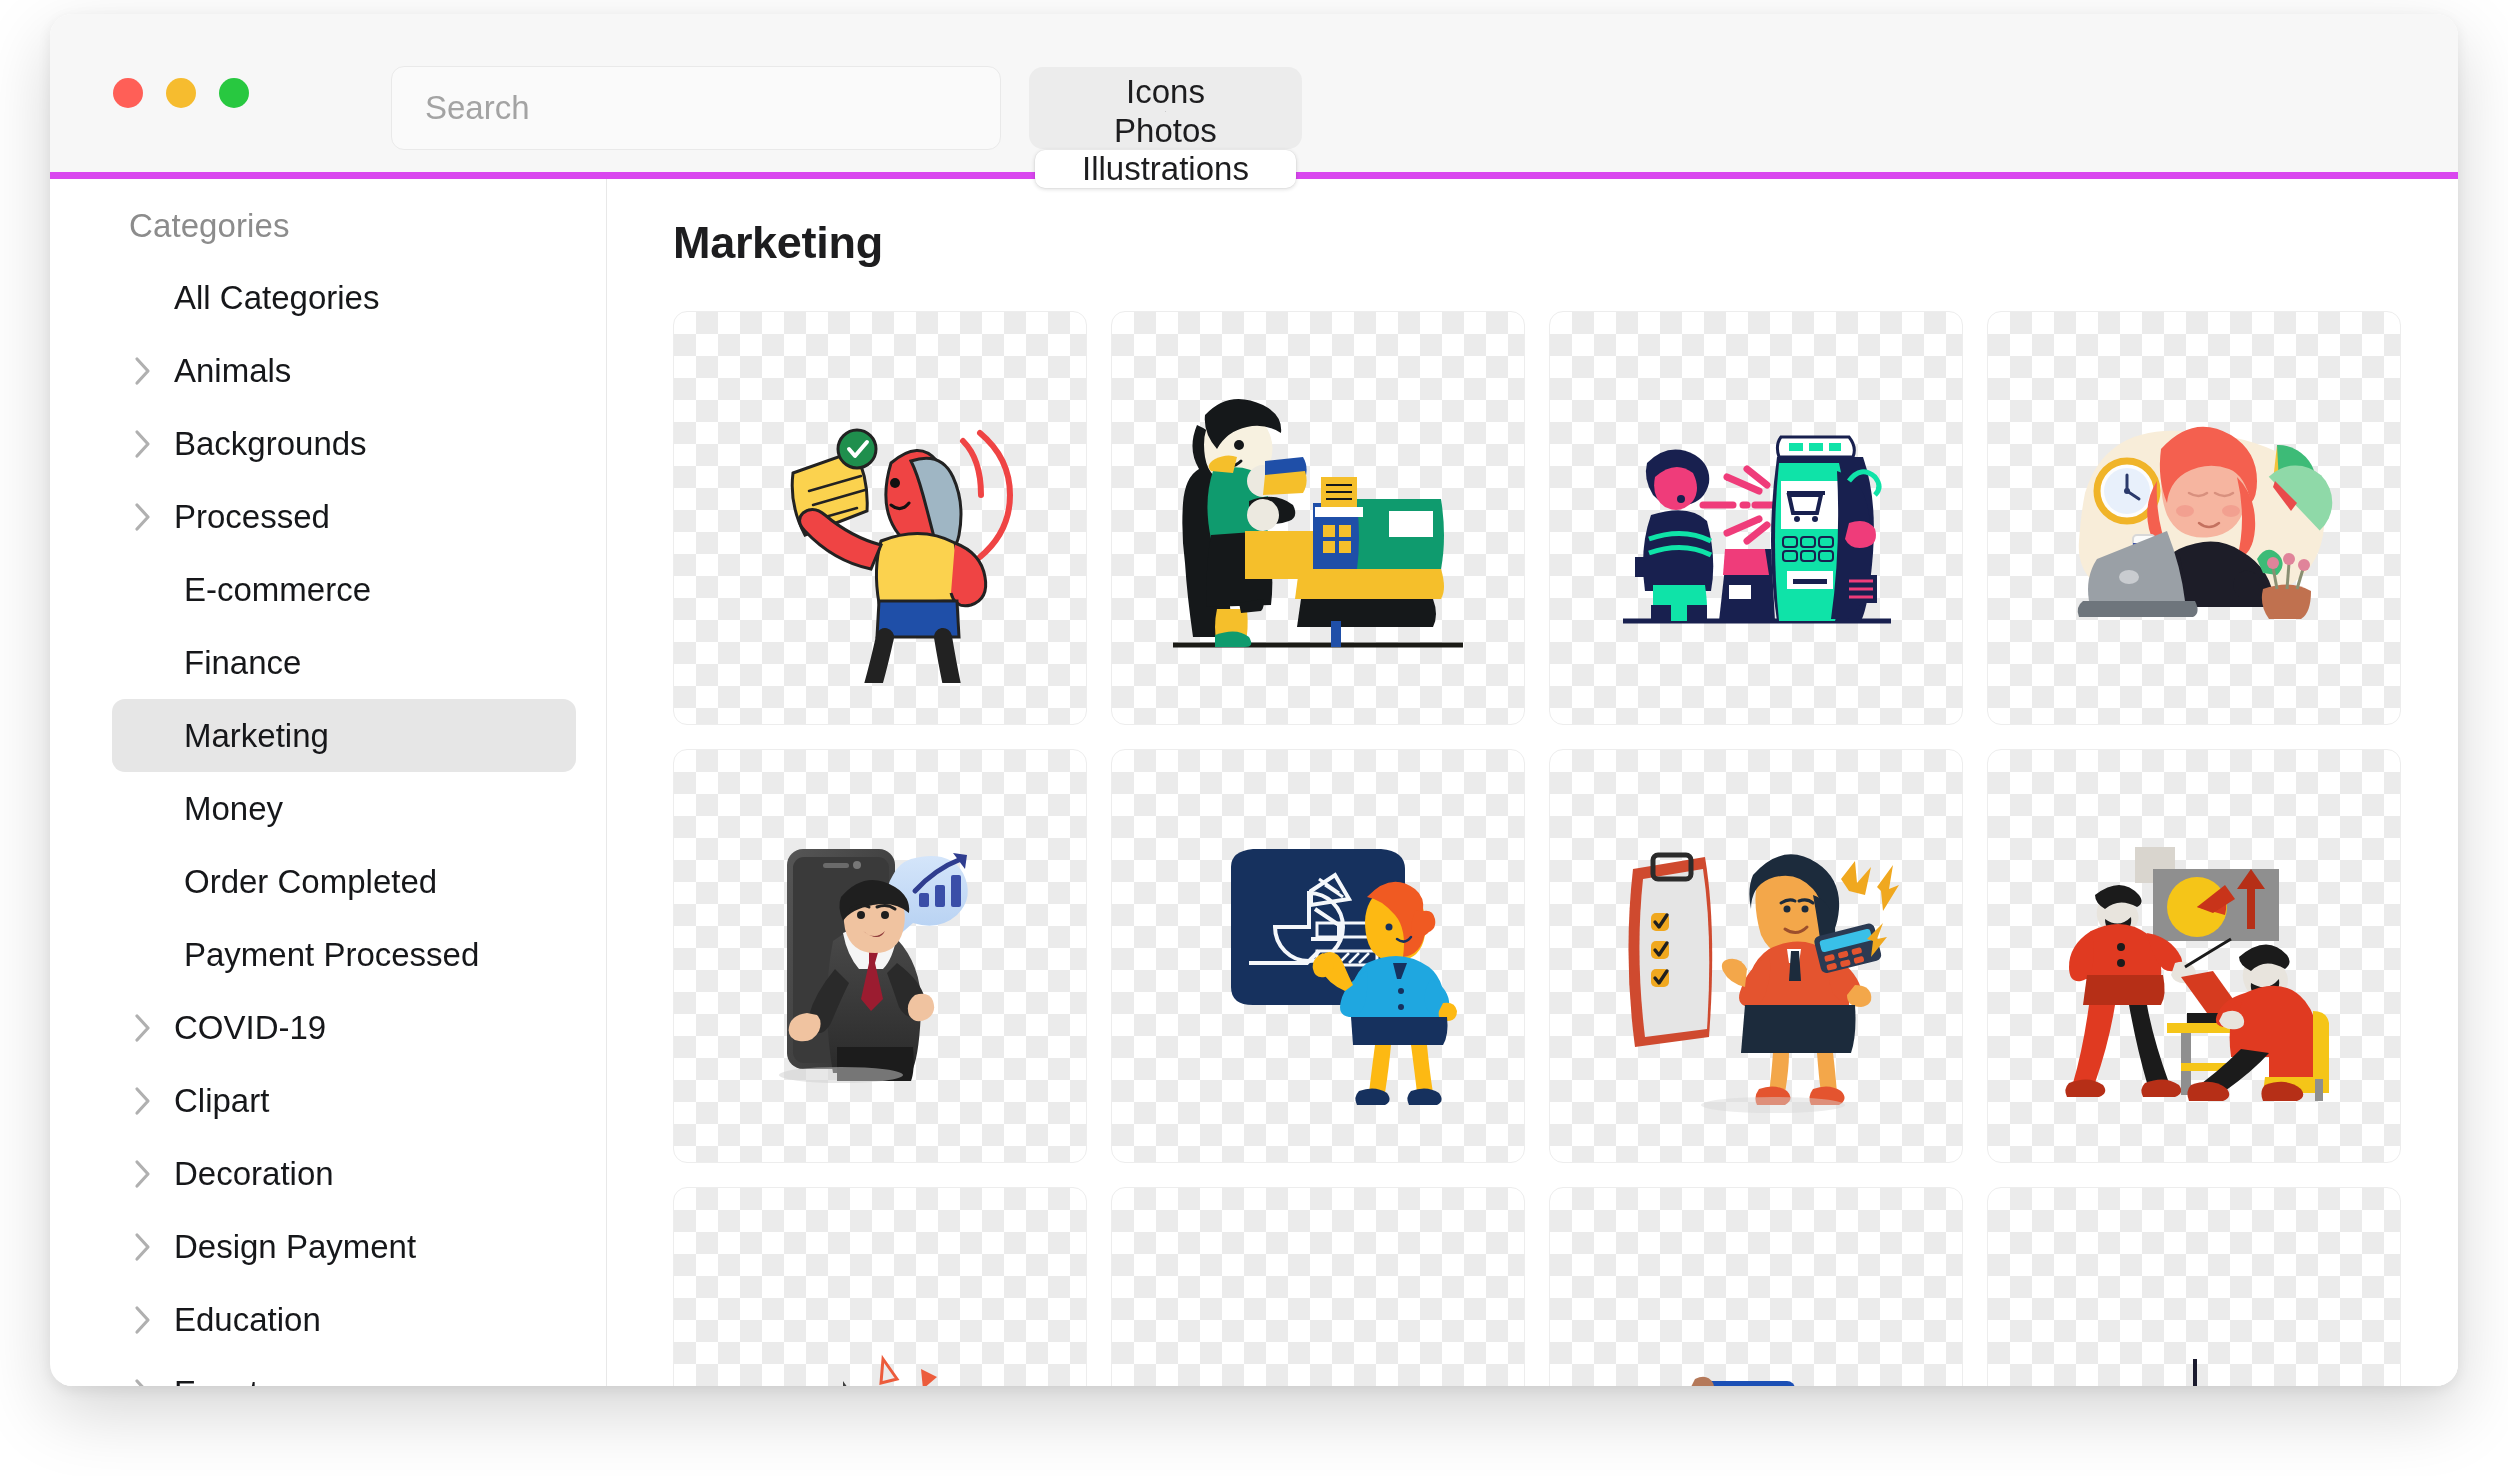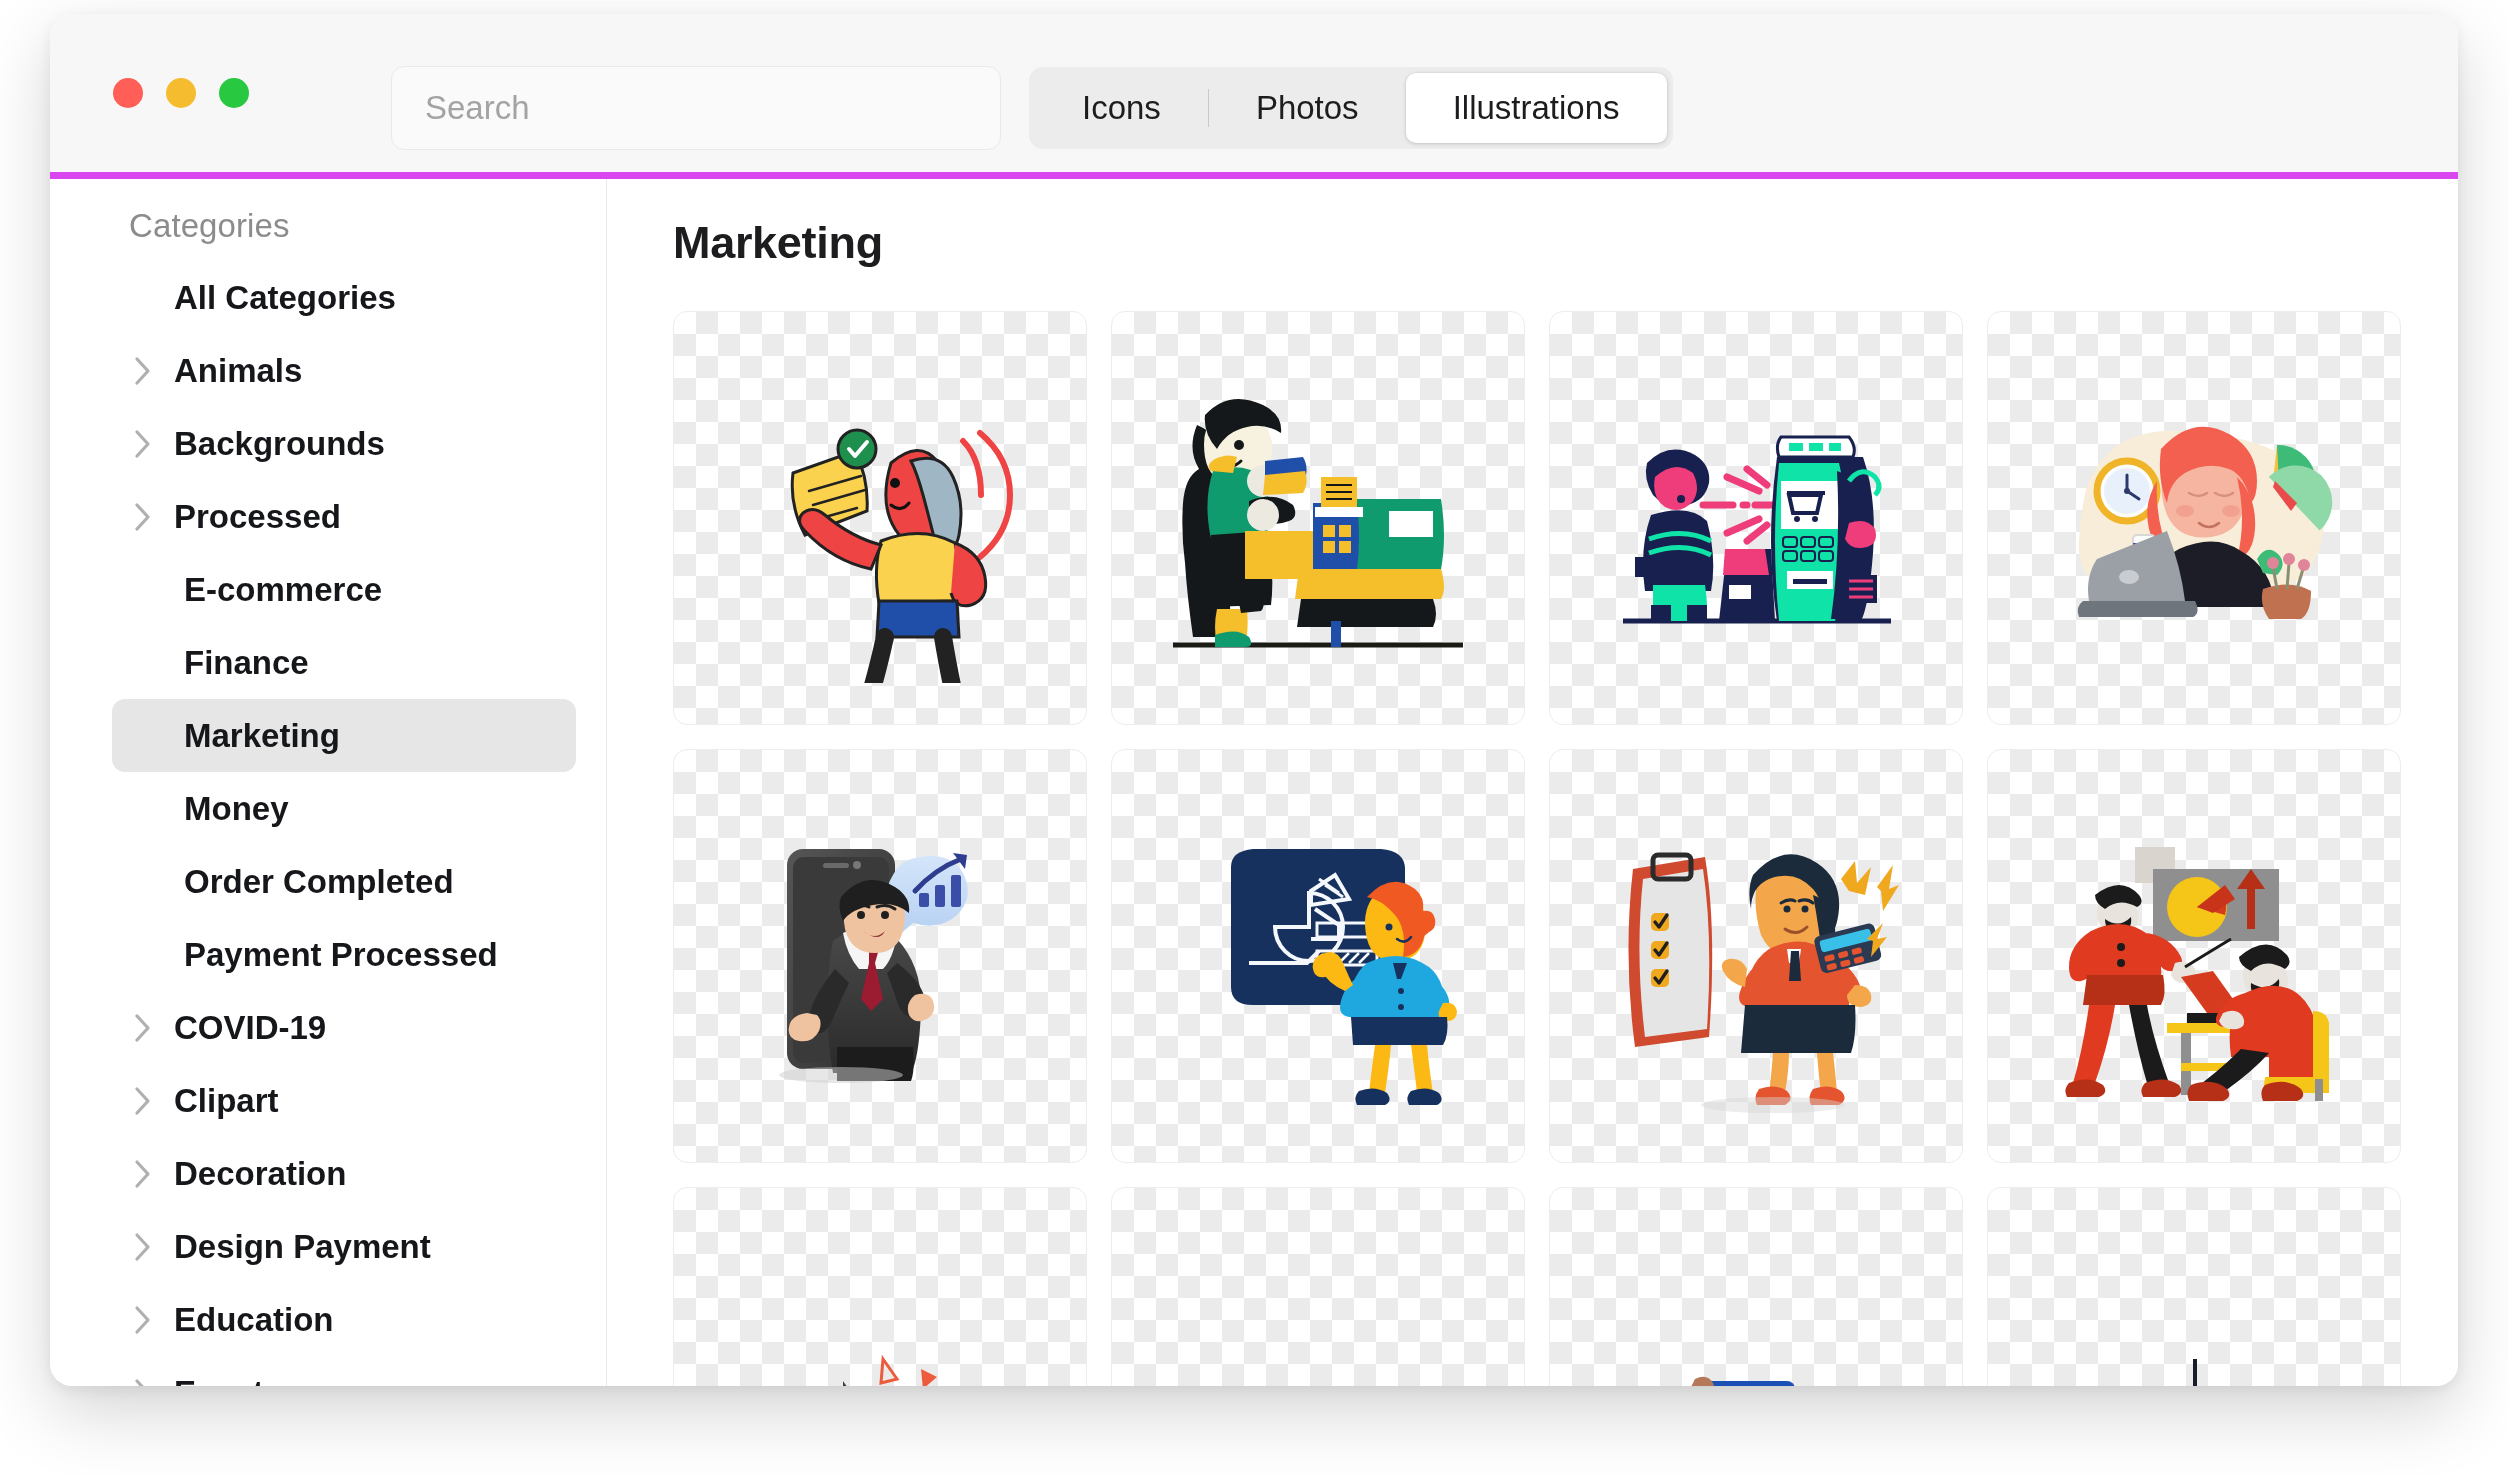--- a/index.html
+++ b/index.html
@@ -87,20 +87,21 @@
     position: absolute;
     left: 979px;
     top: 53px;
     height: 82px;
     background: #ececec;
     border-radius: 14px;
     display: flex;
     align-items: center;
     padding: 6px;
     box-sizing: border-box;
+    flex-direction: column;
   }
   .seg-item {
     position: relative;
     height: 70px;
     display: flex;
     align-items: center;
     justify-content: center;
     padding: 0 47px;
     font-size: 33px;
     color: #1d1d1f;
@@ -140,21 +141,21 @@
     overflow: hidden;
     position: relative;
   }
   .sidebar-title {
     font-size: 33px;
     color: #8c8c8c;
     padding: 0 0 0 67px;
     margin-bottom: 16px;
     letter-spacing: 0.1px;
   }
-  .cat-list { display: block; font-weight: bold; }
+  .cat-list { display: block; }
 
   .cat-row {
     display: flex;
     align-items: center;
     height: 73px;
     margin: 0 30px 0 50px;
     border-radius: 13px;
     padding-left: 0;
     box-sizing: border-box;
     cursor: default;

